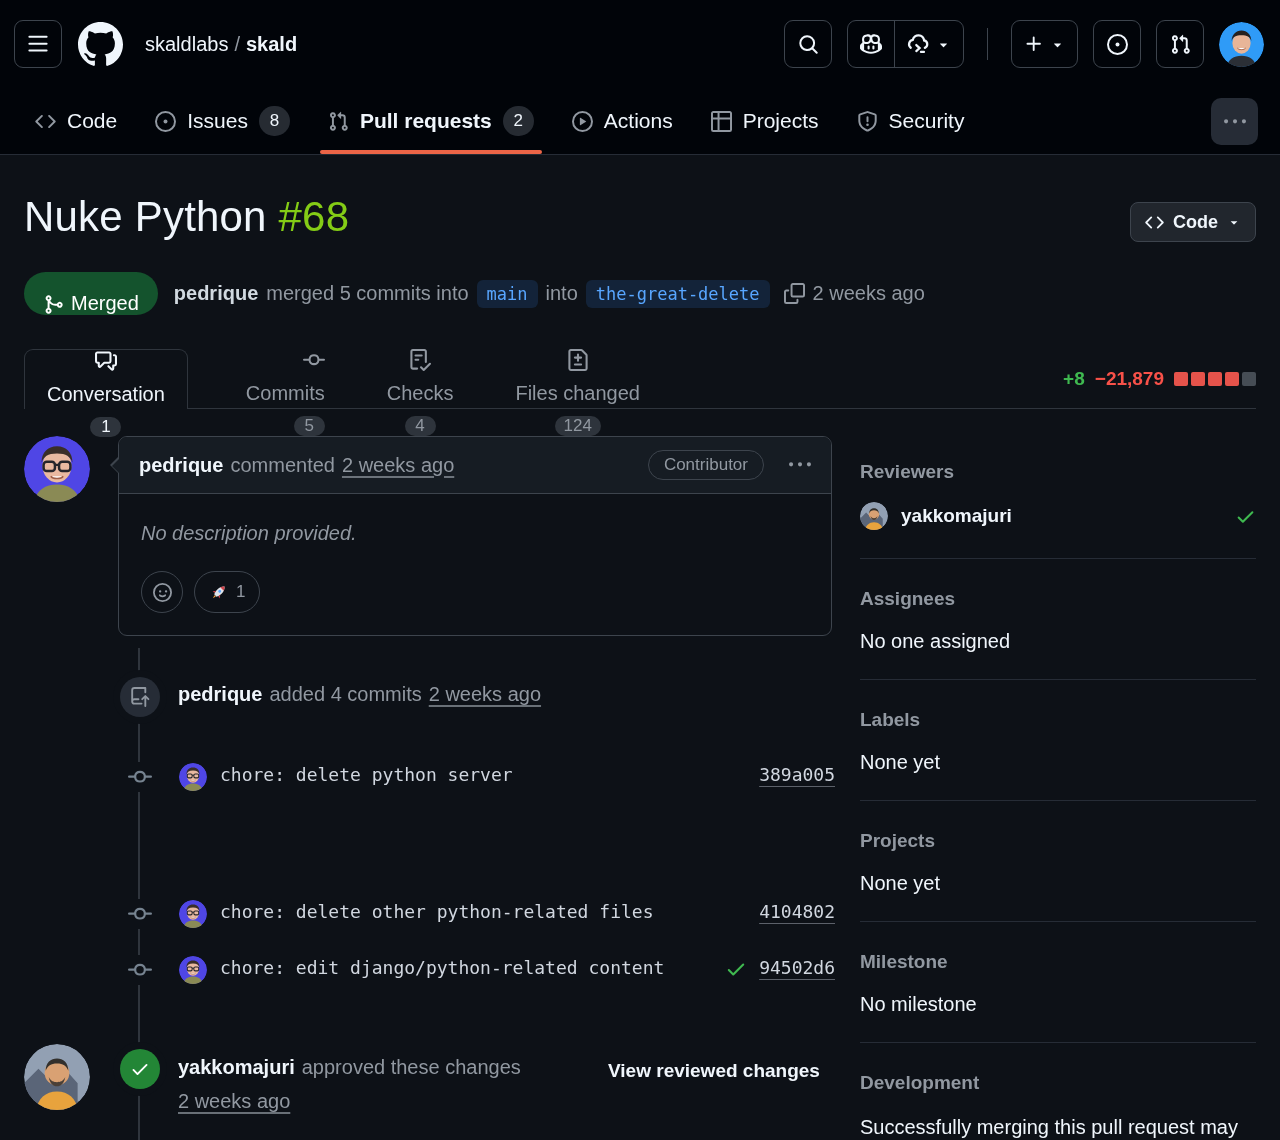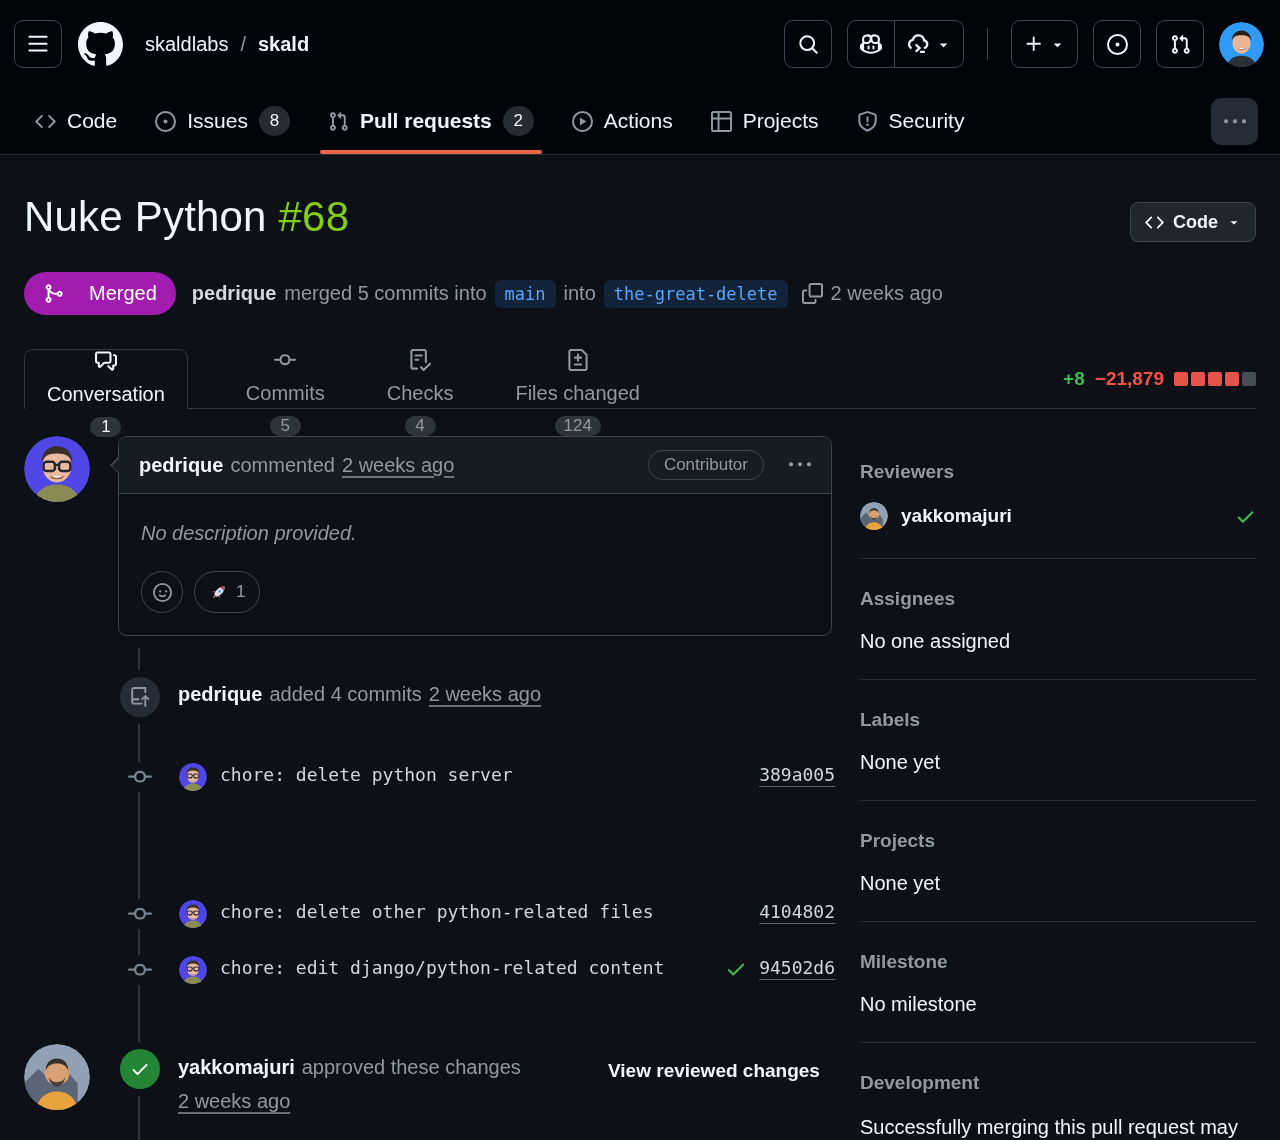--- a/index.html
+++ b/index.html
@@ -15,21 +15,21 @@
   .app-header {
     height:88px; background:#010409; display:flex; align-items:center;
     padding:0 16px 0 14px; gap:16px;
   }
   .icon-btn {
     width:48px; height:48px; border:1px solid #3d444d; border-radius:9px;
     background:transparent; display:flex; align-items:center; justify-content:center;
     color:#f0f6fc; gap:6px; flex:none;
   }
   .gh-logo { width:45px; height:45px; color:#f0f6fc; flex:none; }
-  .crumbs { display:flex; align-items:center; gap:12px; font-size:20px; margin-left:6px; }
+  .crumbs { display:flex; align-items:center; gap:6px; font-size:20px; margin-left:6px; }
   .crumbs .sep { color:#9198a1; }
   .crumbs .repo { font-weight:700; }
   .hdr-right { margin-left:auto; display:flex; align-items:center; gap:15px; }
   .combo-btn {
     height:48px; border:1px solid #3d444d; border-radius:9px; display:flex; align-items:stretch; flex:none;
   }
   .combo-seg { display:flex; align-items:center; justify-content:center; padding:0 12px; gap:5px; color:#f0f6fc; }
   .combo-seg + .combo-seg { border-left:1px solid #3d444d; }
   .vdivider { width:1px; height:32px; background:#3d444d; margin:0 8px; }
   .avatar-frame { border-radius:50%; overflow:hidden; flex:none; display:block; }
@@ -64,43 +64,43 @@
   .title-row { display:flex; align-items:flex-start; }
   .pr-title { font-size:42px; font-weight:400; letter-spacing:.2px; }
   .pr-title .num { color:#84cc16; font-weight:400; }
   .code-dd {
     margin-left:auto; margin-top:9px; height:40px; padding:0 14px;
     background:#21262d; border:1px solid #3d444d; border-radius:8px;
     display:flex; align-items:center; gap:9px; color:#f0f6fc; font-size:18px; font-weight:700; flex:none;
   }
   .merged-row { display:flex; align-items:center; margin-top:30px; gap:16px; }
   .merged-badge {
-    background:#a21caf; color:#fff; height:43px; border-radius:22px;
-    display:flex; align-items:center; gap:25px; padding:0 19px; font-size:20px; font-weight:500; flex:none;
+    background:#14532d; color:#fff; height:43px; border-radius:22px;
+    display:flex; align-items:flex-end; gap:7px; padding:0 19px; font-size:20px; font-weight:500; flex:none;
   }
   .merge-summary { display:flex; align-items:center; gap:8px; font-size:20px; color:#9198a1; flex-wrap:nowrap; }
   .merge-summary .author { color:#d1d9e0; font-weight:700; }
   .branch-pill {
     font-family:"DejaVu Sans Mono", monospace; font-size:17px; color:#58a6ff;
     background:rgba(56,139,253,0.15); border-radius:6px; padding:4px 10px;
   }
   .copy-ic { color:#9198a1; display:flex; margin-left:6px; }
 
   
   .pr-tabs {
     margin:34px 24px 0; display:flex; align-items:stretch; height:60px; position:relative;
   }
   .pr-tabs::after { content:""; position:absolute; left:0; right:0; bottom:0; height:1px; background:#2f353d; }
   .pr-tab { display:flex; align-items:center; gap:11px; padding:0 24px; font-size:20px; color:#9198a1;flex-direction:column; }
   .pr-tab .t-icon { display:flex; }
   .pr-tab.active {
     color:#f0f6fc; background:#0d1117; border:1px solid #2f353d; border-bottom:none;
     border-radius:9px 9px 0 0; z-index:2; padding:0 22px;
   }
-  .pr-tab.active + .pr-tab { margin-left:34px; }
+  .pr-tab.active + .pr-tab { margin-left:34px;align-items:flex-end; }
   .pr-tab:not(.active) { margin-left:14px; }
   .diffstat { margin-left:auto; display:flex; align-items:center; gap:10px; z-index:1; }
   .adds { color:#3fb950; font-weight:700; font-size:19px; }
   .dels { color:#f85149; font-weight:700; font-size:19px; }
   .blocks { display:flex; gap:3px; }
   .blk { width:14px; height:14px; border-radius:2px; background:#e5534b; }
   .blk.neutral { background:#464d55; }
 
   
   .timeline { position:absolute; left:24px; top:436px; width:811px; height:704px; }

